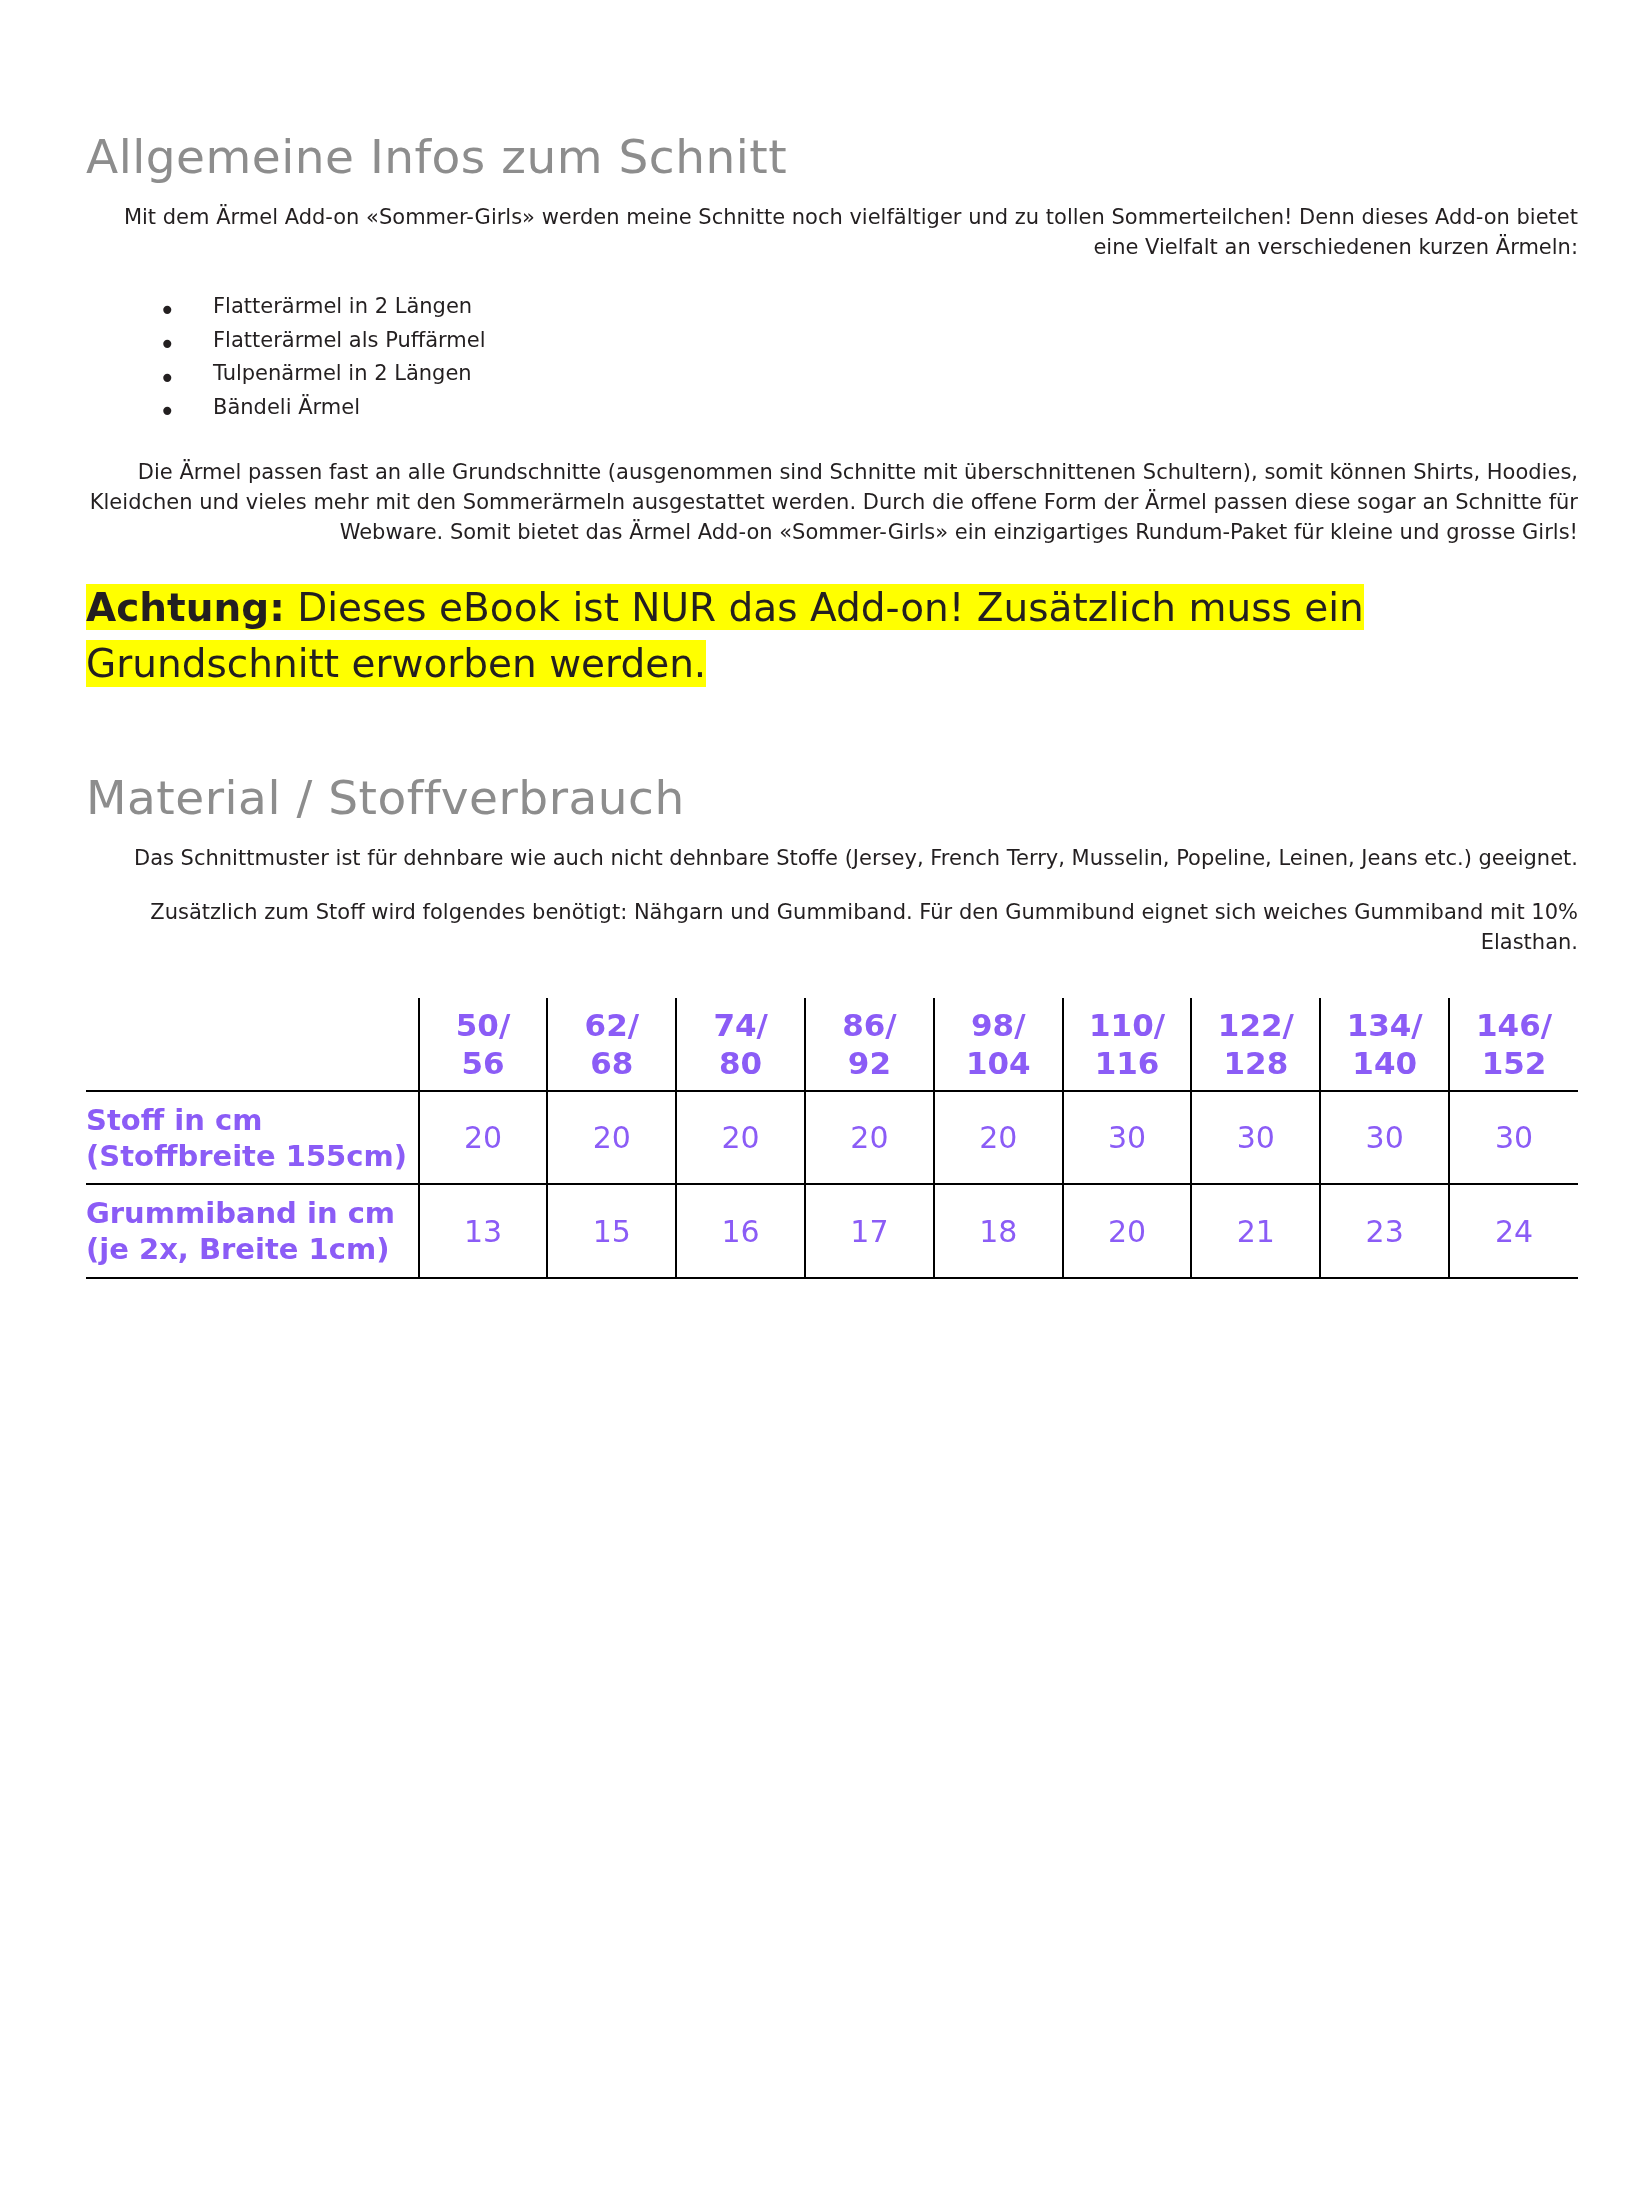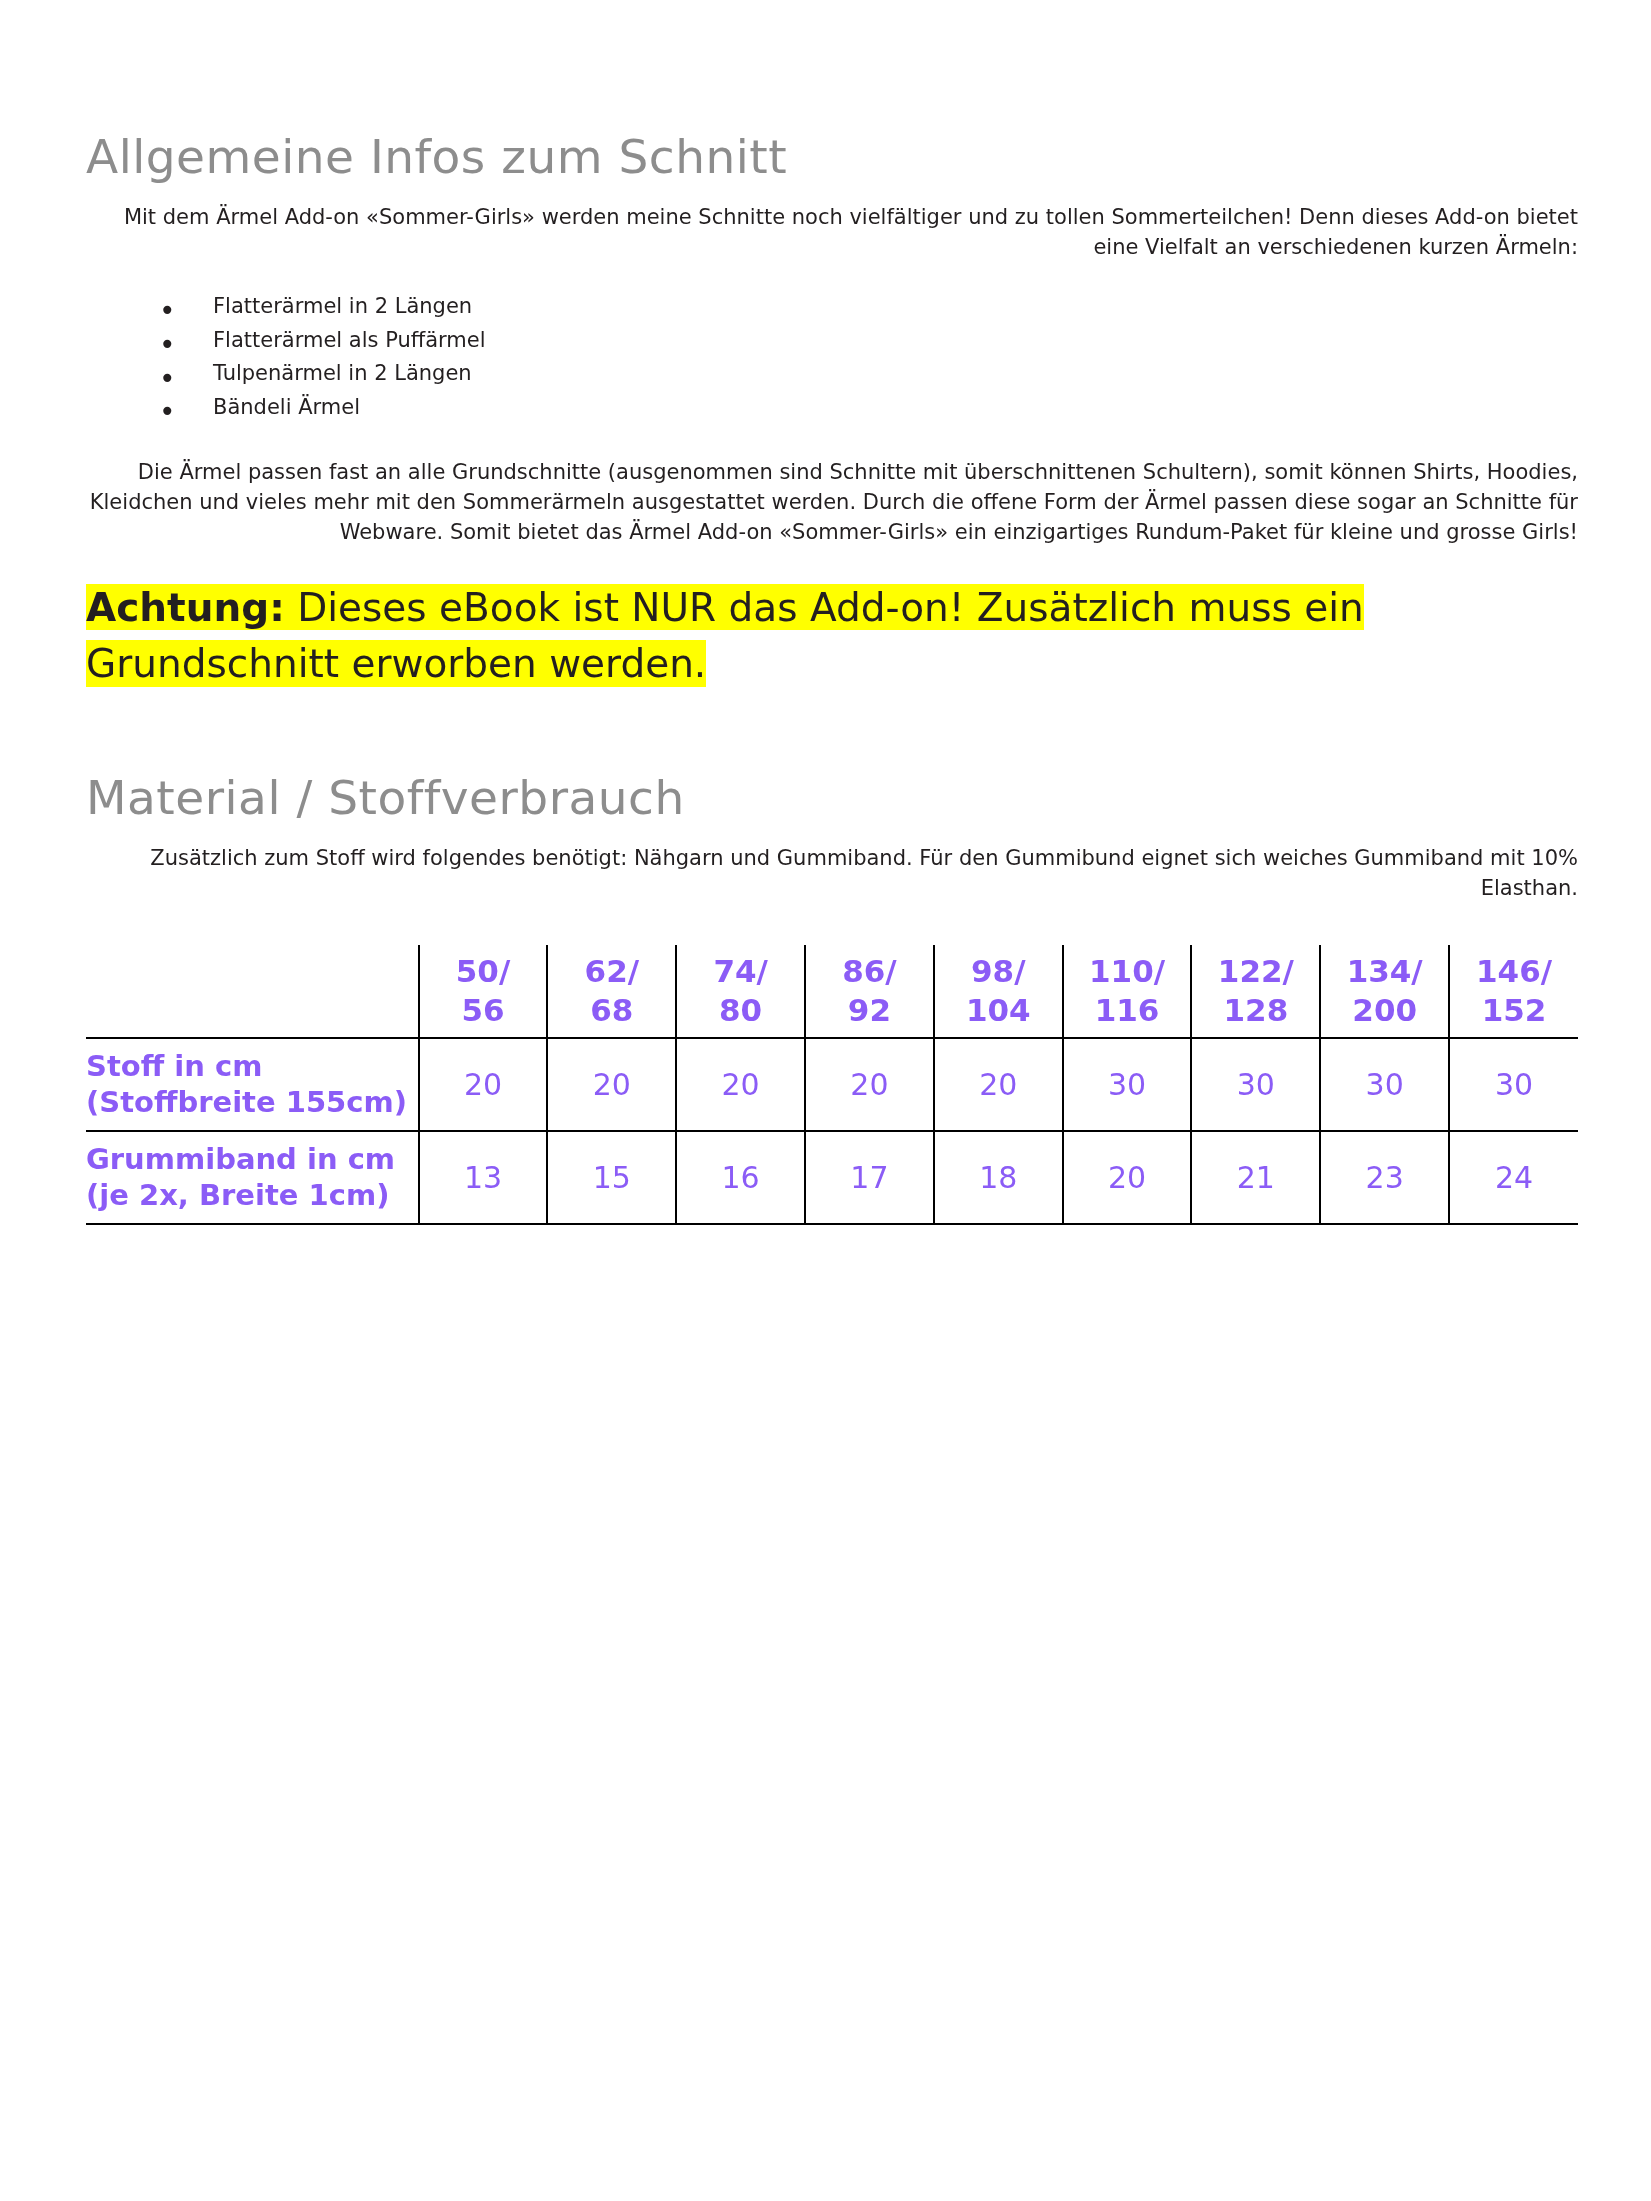--- a/index.html
+++ b/index.html
@@ -157,20 +157,21 @@
       <li>Tulpenärmel in 2 Längen</li>
       <li>Bändeli Ärmel</li>
     </ul>
 
     <p class="body-text">Die Ärmel passen fast an alle Grundschnitte (ausgenommen sind Schnitte mit überschnittenen Schultern), somit können Shirts, Hoodies, Kleidchen und vieles mehr mit den Sommerärmeln ausgestattet werden. Durch die offene Form der Ärmel passen diese sogar an Schnitte für Webware. Somit bietet das Ärmel Add-on «Sommer-Girls» ein einzigartiges Rundum-Paket für kleine und grosse Girls!</p>
 
     <p class="highlight-block"><span class="hl"><b>Achtung:</b><span> Dieses eBook ist NUR das Add-on! Zusätzlich muss ein Grundschnitt erworben werden.</span></span></p>
 
     <h1 class="section-title second">Material / Stoffverbrauch</h1>
 
+    <p class="body-text">Das Schnittmuster ist für dehnbare wie auch nicht dehnbare Stoffe (Jersey, French Terry, Musselin, Popeline, Leinen, Jeans etc.) geeignet.</p>
 
     <p class="body-text">Zusätzlich zum Stoff wird folgendes benötigt: Nähgarn und Gummiband. Für den Gummibund eignet sich weiches Gummiband mit 10% Elasthan.</p>
 
     <table class="size-table">
       <thead>
         <tr>
           <th class="col-label"></th>
           <th class="size-head">
             <span class="hdr-line1">50/</span>
             <span class="hdr-line2">56</span>
@@ -194,21 +195,21 @@
           <th class="size-head">
             <span class="hdr-line1">110/</span>
             <span class="hdr-line2">116</span>
           </th>
           <th class="size-head">
             <span class="hdr-line1">122/</span>
             <span class="hdr-line2">128</span>
           </th>
           <th class="size-head">
             <span class="hdr-line1">134/</span>
-            <span class="hdr-line2">200</span>
+            <span class="hdr-line2">140</span>
           </th>
           <th class="size-head">
             <span class="hdr-line1">146/</span>
             <span class="hdr-line2">152</span>
           </th>
         </tr>
       </thead>
       <tbody>
         <tr class="first-row">
           <td class="col-label">

